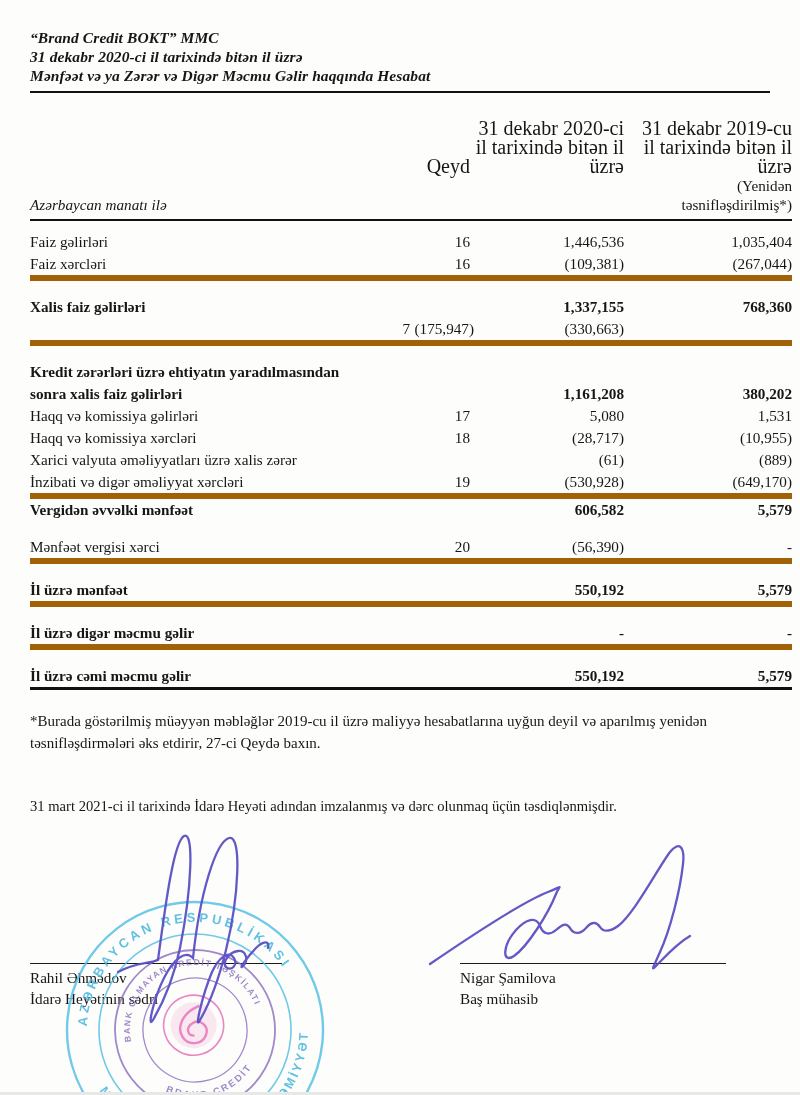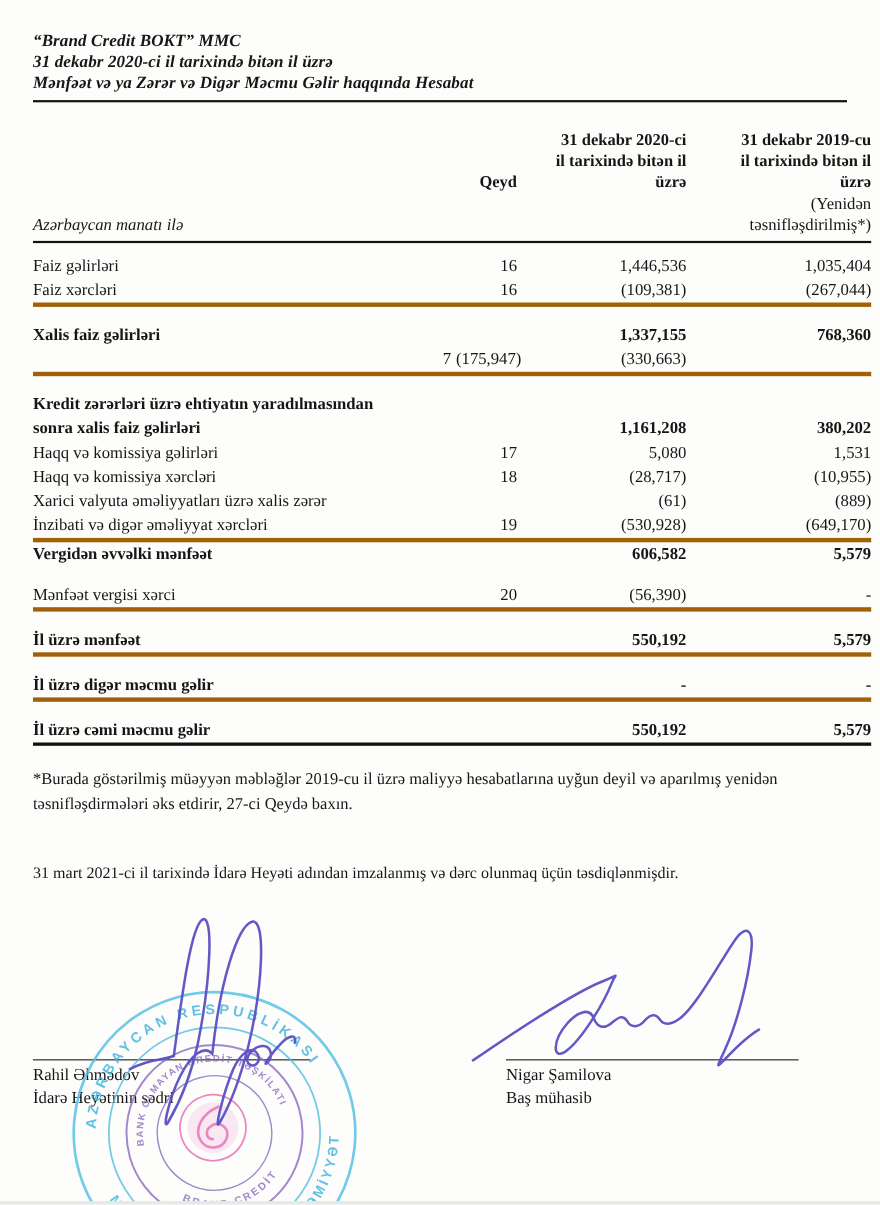--- a/index.html
+++ b/index.html
@@ -25,36 +25,36 @@
   }
   
   .col-header {
     display:grid;
     grid-template-columns:1fr 60px 150px 168px;
     align-items:end;
     margin:0 8px 0 30px;
     padding:26px 0 5px 0;
     border-bottom:2px solid #131313;
   }
-  .col-header .hd { font-weight:bold; font-size:15px; line-height:19px; white-space:pre-line; }
+  .col-header .hd { font-weight:normal; font-size:20px; line-height:19px; white-space:pre-line; }
   .hd-note { text-align:right; padding-right:4px; margin-bottom:38px; }
   .hd-2020 { text-align:right; margin-bottom:38px; }
   .hd-2019 { text-align:right; }
   .hd-2019-sub { font-weight:normal; font-size:15.2px; line-height:19px; white-space:pre-line; text-align:right; }
   .currency-note { font-style:italic; font-size:15.2px; line-height:19px; }
   
   .t-body { margin:0 8px 0 30px; padding-top:10px; }
   .t-row {
     display:grid;
     grid-template-columns:1fr 60px 150px 168px;
     align-items:end;
     font-size:15.2px; line-height:22px;
   }
   .t-row.bold { font-weight:bold; }
-  .t-row.rule-thin  { border-bottom:4px solid #a16207; }
+  .t-row.rule-thin  { border-bottom:6px solid #a16207; }
   .t-row.rule-thick { border-bottom:3px solid #111; }
   .c-label { white-space:pre-line; }
   .c-note  { text-align:right; padding-right:4px; }
   .c-v2020, .c-v2019 { text-align:right; }
   .spacer { height:15px; }
   
   .footnote {
     margin:20px 30px 0 30px;
     width:752px;
     font-size:15px; line-height:22px;

